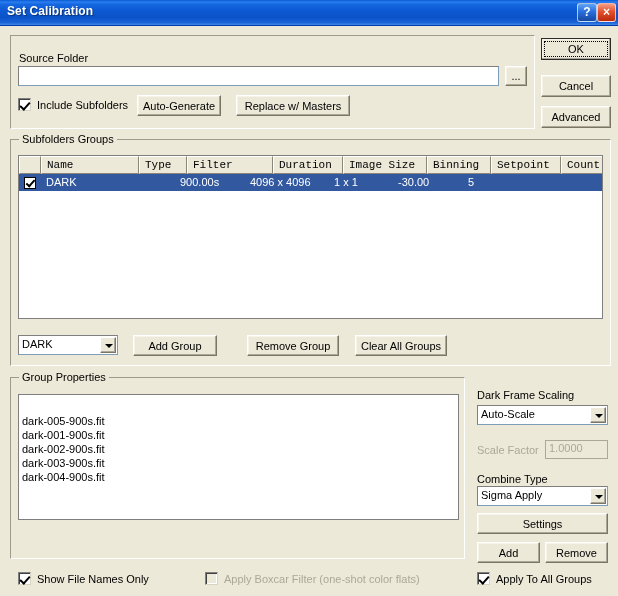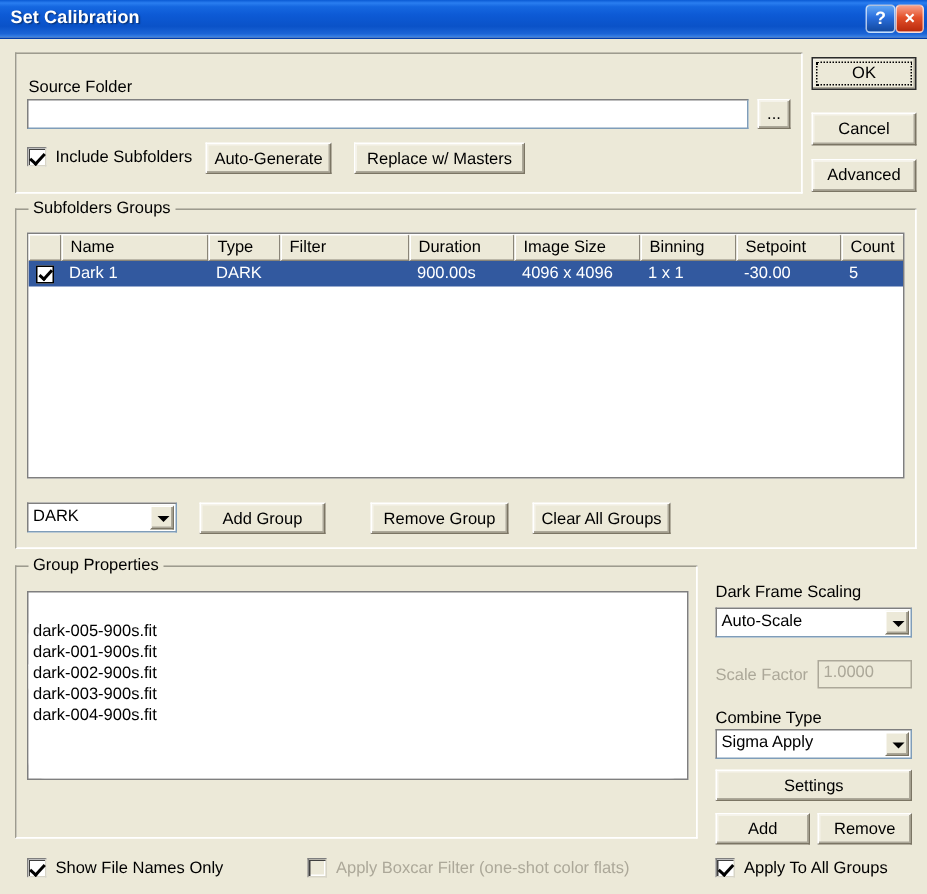--- a/index.html
+++ b/index.html
@@ -228,20 +228,21 @@
     box-sizing: border-box;
     overflow: hidden;
   }
   .lc-header {
     position: absolute;
     left: 0; top: 0; right: 0;
     height: 18px;
     background: #ece9d8;
     display: flex;
     box-sizing: border-box;
+    font-family: Liberation Mono, monospace;
   }
   .hdr-cell {
     position: relative;
     height: 18px;
     box-sizing: border-box;
     background: #ece9d8;
     border: 1px solid;
     border-color: #ffffff #8a8578 #8a8578 #ffffff;
     font-size: 11px;
     color: #000;
@@ -374,21 +375,20 @@
         <div class="hdr-cell" style="width: 84px;">Image Size</div>
         <div class="hdr-cell" style="width: 64px;">Binning</div>
         <div class="hdr-cell" style="width: 70px;">Setpoint</div>
         <div class="hdr-cell" style="width: 47px;">Count</div>
       </div>
     <div class="grid-rows" id="cg-rows">
         <div class="grid-row selected">
           <div class="grid-cell cbcell" style="width: 22px;">
             <span class="mini-cb checked"></span>
           </div>
-          <div class="grid-cell" style="width: 98px;">Dark 1</div>
           <div class="grid-cell" style="width: 48px;">DARK</div>
           <div class="grid-cell" style="width: 86px;"></div>
           <div class="grid-cell" style="width: 70px;">900.00s</div>
           <div class="grid-cell" style="width: 84px;">4096 x 4096</div>
           <div class="grid-cell" style="width: 64px;">1 x 1</div>
           <div class="grid-cell" style="width: 70px;">-30.00</div>
           <div class="grid-cell" style="width: 47px;">5</div>
         </div>
       </div>
   </div>

